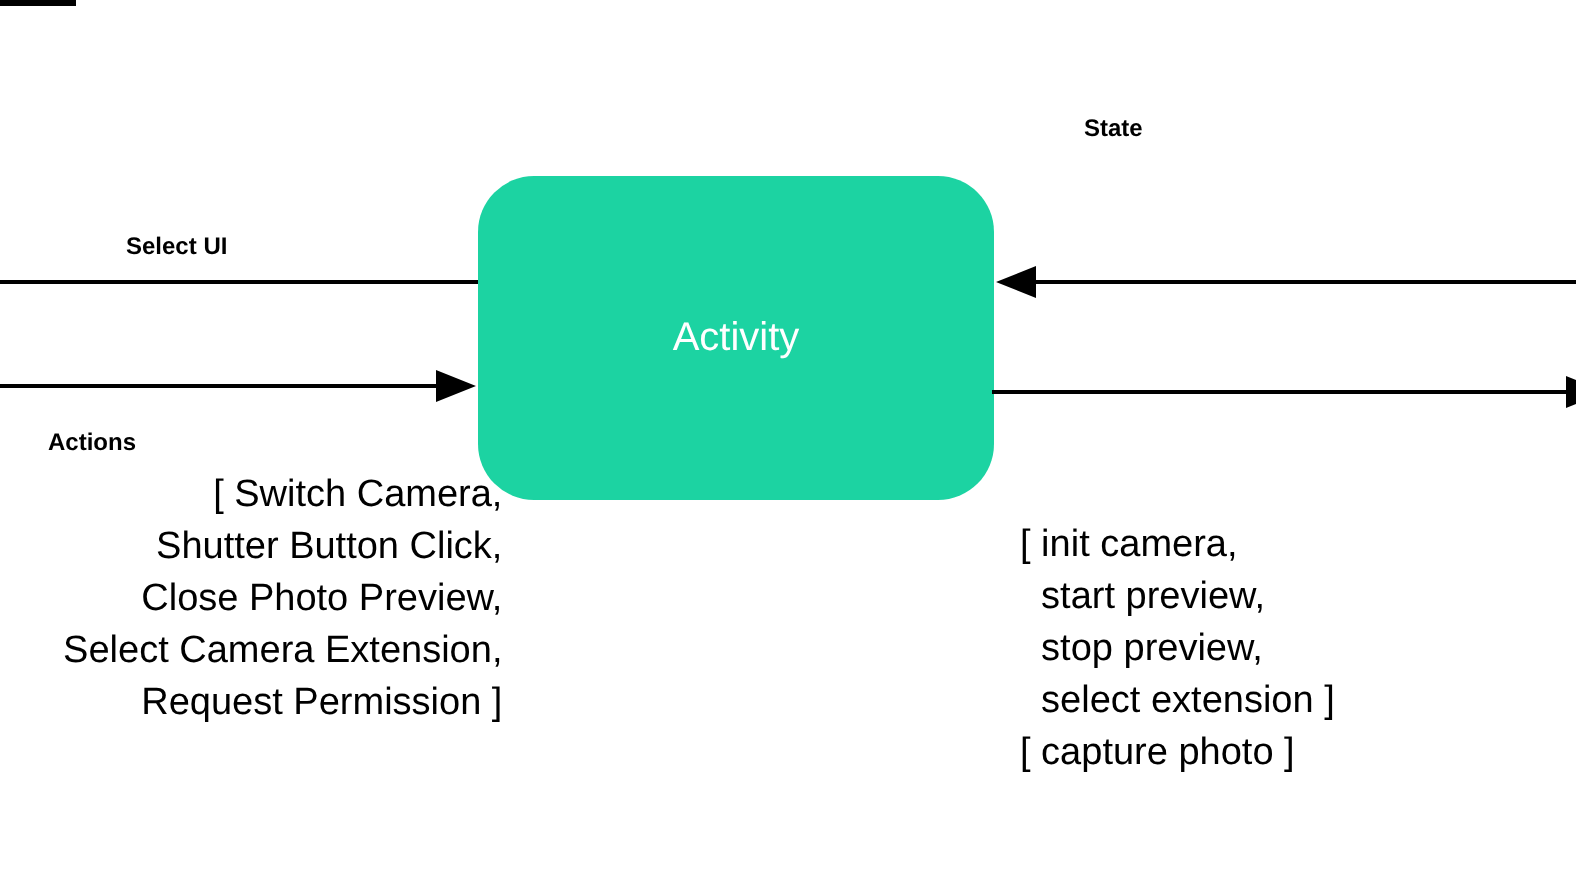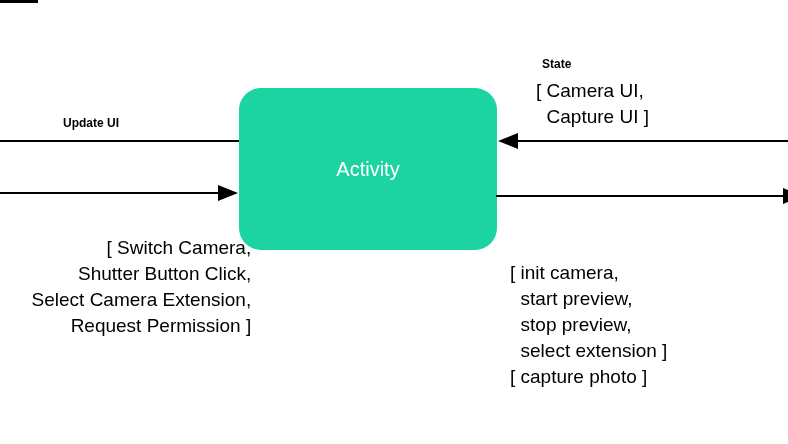--- a/index.html
+++ b/index.html
@@ -75,33 +75,33 @@
   #ops-label      { left: 533px; top: 208px; }
   #ops-list       { left: 510px; top: 260px; }
 </style>
 </head>
 <body>
 
 <div class="canvas">
 
   <div class="artifact-bar"></div>
 
-  <div class="lbl" id="update-label">Update UI</div>
+  <div class="lbl" id="update-label">Select UI</div>
   <div class="conn-line" id="update-line"></div>
 
   <div class="conn-line" id="actions-line"></div>
   <div class="arrowhead right" id="actions-head"></div>
-  <div class="list" id="actions-list"><div>[ Switch Camera,</div><div>  Shutter Button Click,</div><div>  Select Camera Extension,</div><div>  Request Permission ]</div></div>
+  <div class="lbl" id="actions-label">Actions</div>
+  <div class="list" id="actions-list"><div>[ Switch Camera,</div><div>  Shutter Button Click,</div><div>  Close Photo Preview,</div><div>  Select Camera Extension,</div><div>  Request Permission ]</div></div>
 
-  <div class="node" style="background: rgb(28, 211, 162); color: rgb(255, 255, 255); border-radius: 22px;">
+  <div class="node" style="background: rgb(28, 211, 162); color: rgb(255, 255, 255);">
     <span>Activity</span>
   </div>
 
   <div class="lbl" id="state-label">State</div>
-  <div class="list" id="state-list"><div>[ Camera UI,</div><div>  Capture UI ]</div></div>
   <div class="conn-line" id="state-line"></div>
   <div class="arrowhead left" id="state-head"></div>
 
   <div class="conn-line" id="ops-line"></div>
   <div class="arrowhead right" id="ops-head"></div>
   <div class="list" id="ops-list"><div>[ init camera,</div><div>  start preview,</div><div>  stop preview,</div><div>  select extension ]</div><div>[ capture photo ]</div></div>
 
 </div>
 
 </body></html>

